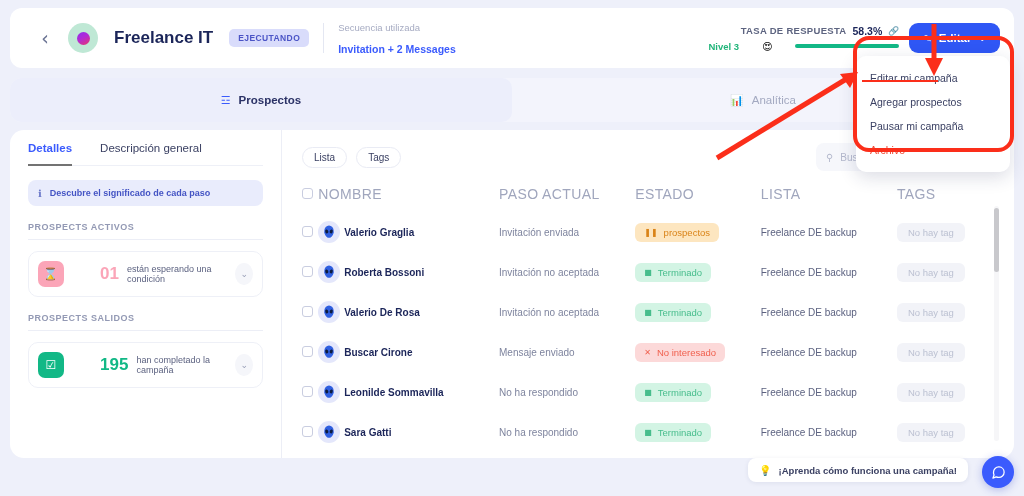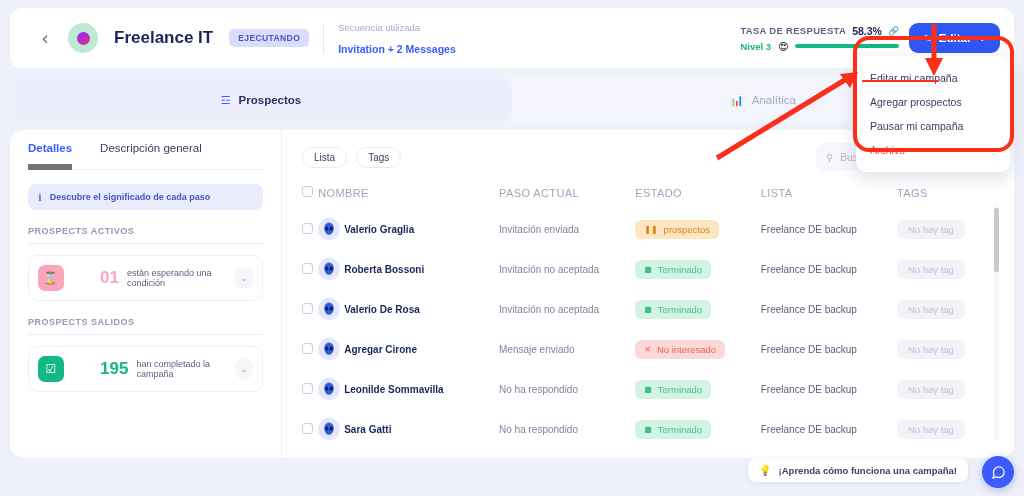--- a/index.html
+++ b/index.html
@@ -39,26 +39,26 @@
     margin-left: 16px; background: #d9dcfb; color: #4b54c6;
     font-size: 8.5px; letter-spacing: .4px; font-weight: bold;
     padding: 4px 9px; border-radius: 5px; white-space: nowrap;
   }
   .hdr-divider { width: 1px; height: 30px; background: #e4e7f2; margin: 0 14px; }
   .seq-block { display: flex; flex-direction: column; gap: 10px; }
   .seq-label { font-size: 9.5px; color: #a6abc2; }
   .seq-value { font-size: 10.5px; color: #3b5bfd; font-weight: bold; }
 
   .hdr-right { margin-left: auto; display: flex; align-items: center; gap: 10px; }
-  .rate-block { display: flex; flex-direction: column; align-items: flex-start; gap: 4px; }
+  .rate-block { display: flex; flex-direction: column; align-items: flex-end; gap: 4px; }
   .rate-top { display: flex; align-items: center; gap: 6px; }
   .rate-label { font-size: 9.5px; font-weight: bold; color: #5d6480; letter-spacing: .3px; }
   .rate-value { font-size: 10.5px; font-weight: bold; color: #1b2559; }
   .link-icon { color: #9aa0b8; font-size: 9px; font-family: "DejaVu Sans", sans-serif; }
-  .rate-bottom { display: flex; align-items: center; gap: 7px; }
+  .rate-bottom { display: flex; align-items: center; gap: 23px; }
   .level-text { font-size: 9.5px; color: #21b57a; font-weight: bold; }
   .level-emoji { font-size: 10px; font-family: "DejaVu Sans", sans-serif; }
   .rate-bar { width: 104px; height: 4px; border-radius: 3px; background: #12b886; }
 
   .edit-btn {
     background: #2f57f5; color: #fff; border: none; border-radius: 9px;
     height: 30px; padding: 0 14px; font-size: 11.5px; font-weight: bold;
     display: flex; align-items: center; gap: 7px; cursor: pointer;
     font-family: "Liberation Sans", sans-serif;
   }
@@ -99,21 +99,21 @@
   
   .main-card {
     position: absolute; left: 10px; top: 130px; width: 1004px; height: 328px;
     background: #fff; border-radius: 14px; display: flex; overflow: hidden;
   }
 
   
   .left-panel { width: 272px; padding: 12px 18px 0 18px; border-right: 1px solid #eceef6; }
   .lp-tabs { display: flex; gap: 28px; border-bottom: 1px solid #eef0f7; }
   .lp-tab { font-size: 11.5px; padding-bottom: 10px; cursor: pointer; }
-  .lp-tab.active { color: #3b5bfd; font-weight: bold; border-bottom: 6px solid #737373; margin-bottom: -1px; }
+  .lp-tab.active { color: #3b5bfd; font-weight: bold; border-bottom: 2px solid #737373; margin-bottom: -1px; }
   .lp-tab.inactive { color: #3b4163; }
   .hint-box {
     margin-top: 14px; background: #e9ecfc; border-radius: 8px; height: 26px;
     display: flex; align-items: center; gap: 8px; padding: 0 10px;
   }
   .hint-icon { font-size: 10px; color: #6b78c9; font-family: "DejaVu Sans", sans-serif; }
   .hint-text { font-size: 9px; color: #4454c4; font-weight: bold; }
   .sec-label { margin-top: 16px; font-size: 9px; letter-spacing: .5px; color: #9399b4; font-weight: bold; }
   .sec-rule { margin-top: 7px; height: 1px; background: #eceef6; }
   .stat-card {
@@ -141,21 +141,21 @@
   }
   .search-box {
     margin-left: auto; width: 178px; height: 28px; background: #f6f7fb; border-radius: 8px;
     display: flex; align-items: center; gap: 7px; padding: 0 10px;
   }
   .search-icon { color: #b3b8cc; font-size: 10px; font-family: "DejaVu Sans", sans-serif; }
   .search-ph { font-size: 10px; color: #b3b8cc; }
 
   table.prospects { width: 100%; border-collapse: collapse; margin-top: 14px; }
   table.prospects th {
-    font-size: 11px; letter-spacing: .4px; color: #a0a6bd; font-weight: normal;
+    font-size: 14px; letter-spacing: .4px; color: #a0a6bd; font-weight: normal;
     text-align: left; padding: 0 0 10px 0;
   }
   table.prospects td { padding: 9px 0; font-size: 10px; vertical-align: middle; }
   .col-chk { width: 34px; padding-left: 20px !important; }
   .col-name { width: 170px; }
   .col-step { width: 128px; }
   .col-state { width: 118px; }
   .col-list { width: 128px; }
   .col-tags { width: 110px; }
   .cbox {
@@ -396,21 +396,21 @@
               <td class="col-name">
                 <div class="name-cell">
                   <span class="avatar">
                     <svg width="14" height="14" viewBox="0 0 24 24">
                       <ellipse cx="12" cy="10" rx="8" ry="9" fill="#2f5fe0"></ellipse>
                       <path d="M4 11c0 6 4 11 8 11s8-5 8-11z" fill="#2f5fe0"></path>
                       <ellipse cx="8.2" cy="11" rx="2.6" ry="3.4" fill="#0d1b3e" transform="rotate(-18 8.2 11)"></ellipse>
                       <ellipse cx="15.8" cy="11" rx="2.6" ry="3.4" fill="#0d1b3e" transform="rotate(18 15.8 11)"></ellipse>
                     </svg>
                   </span>
-                  <span class="name-text">Agregar Cirone</span>
+                  <span class="name-text">Buscar Cirone</span>
                 </div>
               </td>
               <td class="col-step"><span class="step-text">Mensaje enviado</span></td>
               <td class="col-state"><span class="badge notint">
                   <span class="sq">✕</span>
                   <span>No interesado</span>
                 </span></td>
               <td class="col-list"><span class="list-text">Freelance DE backup</span></td>
               <td class="col-tags"><span class="tagpill">No hay tag</span></td>
             </tr>

